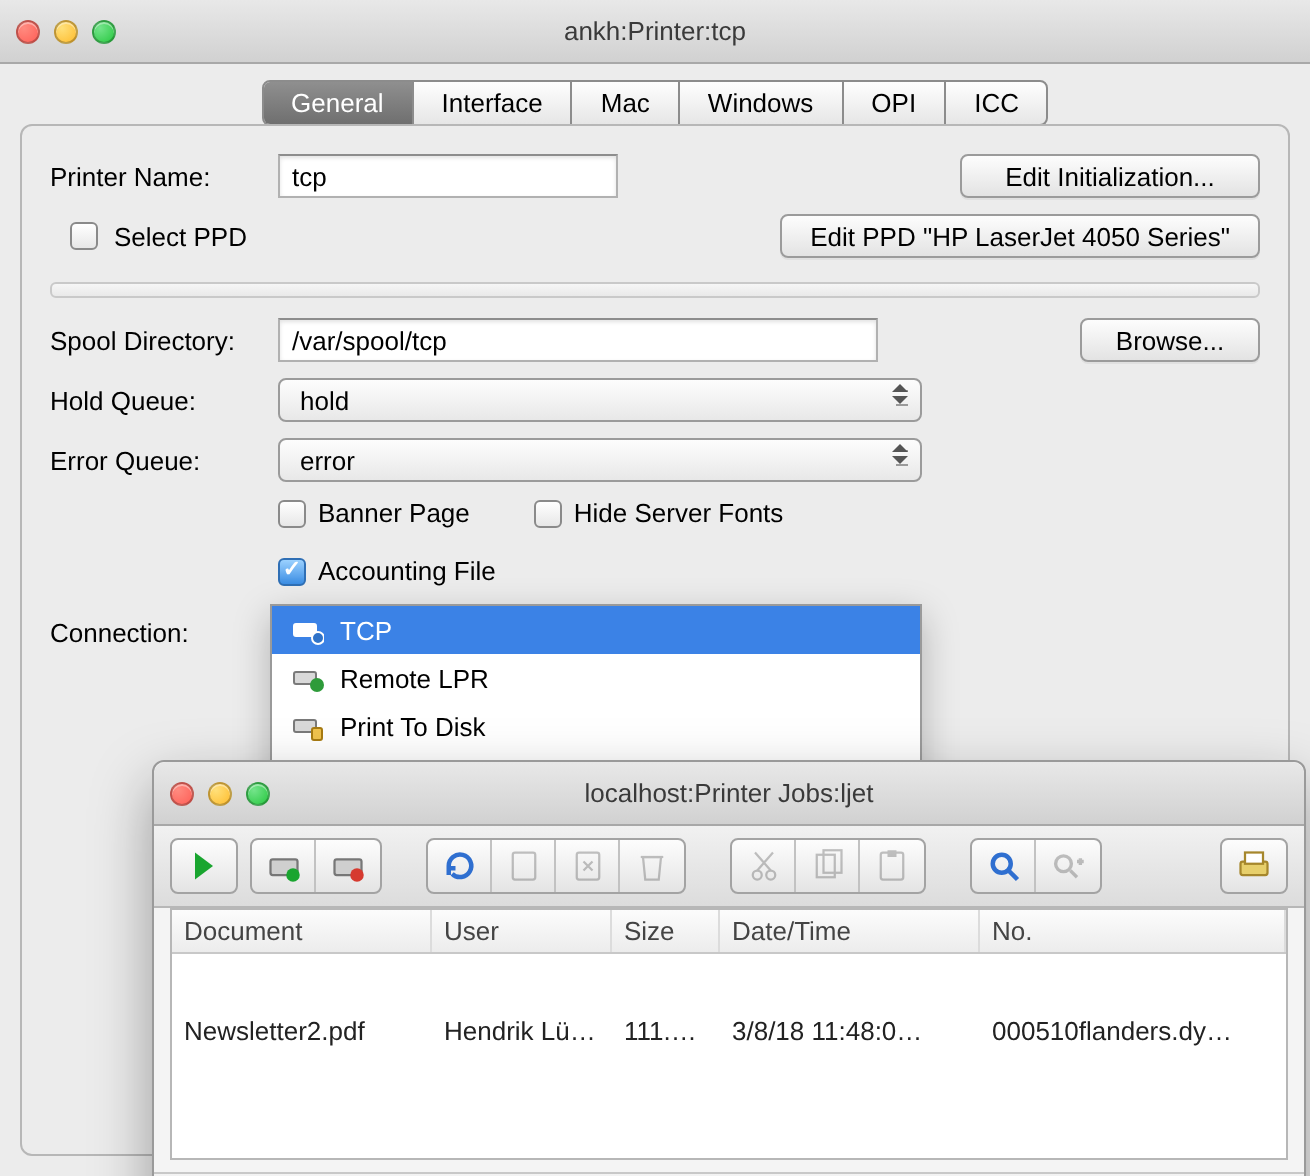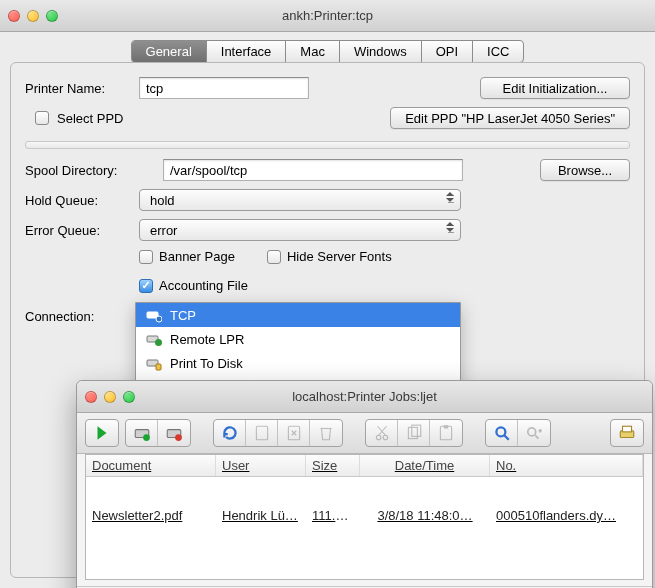--- a/index.html
+++ b/index.html
@@ -57,27 +57,27 @@
 
 .jobwin { position: absolute; left: 76px; top: 380px; width: 577px; background:#f4f4f4; border:1px solid #9a9a9a; border-radius:6px; box-shadow: 0 12px 30px rgba(0,0,0,.35); z-index: 30; overflow:hidden; }
 .toolbar { background: linear-gradient(#f1f1f1,#dcdcdc); border-bottom:1px solid #b7b7b7; padding:6px 8px; display:flex; gap:6px; align-items:center; }
 .tbgrp { display:flex; border:1px solid #a3a3a3; border-radius:4px; overflow:hidden; background:linear-gradient(#fdfdfd,#e4e4e4); }
 .tbbtn { width:32px; height:26px; display:flex; align-items:center; justify-content:center; border-right:1px solid #c2c2c2; }
 .tbbtn:last-child { border-right:none; }
 .tbbtn svg { width:18px; height:18px; }
 .tbsingle { border:1px solid #a3a3a3; border-radius:4px; background:linear-gradient(#fdfdfd,#e4e4e4); }
 .tbbtn.dim svg { opacity:.35; }
 
-.jobtable { background:#fff; border:1px solid #b7b7b7; margin:0 8px;text-decoration:underline; }
+.jobtable { background:#fff; border:1px solid #b7b7b7; margin:0 8px; }
 .jthead { display:flex; background:linear-gradient(#fcfcfc,#ececec); border-bottom:1px solid #c8c8c8; font-size:11px; color:#444; }
 .jth { padding:3px 6px; border-right:1px solid #dcdcdc; overflow:hidden; white-space:nowrap; }
 .jtr { display:flex; font-size:12px; color:#222; }
 .jtc { padding:3px 6px; overflow:hidden; white-space:nowrap; text-overflow:ellipsis; }
 
-.jtcol-doc { width:130px; } .jtcol-user { width:90px; } .jtcol-size { width:54px; } .jtcol-dt { width:130px;text-align:center; } .jtcol-no { flex:1; }
+.jtcol-doc { width:130px; } .jtcol-user { width:90px; } .jtcol-size { width:54px; } .jtcol-dt { width:130px; } .jtcol-no { flex:1; }
 .jtbody { height:74px;margin-top:28px; }
 
 .status { background:linear-gradient(#f3f3f3,#e3e3e3); border-top:1px solid #c8c8c8; padding:4px 8px; font-size:12px; color:#333; margin-top:6px; }
 </style>
 </head>
 <body>
 
 <div class="titlebar">
   <div class="traffic">
     <div class="tl red"></div>
@@ -112,21 +112,21 @@
     <span class="cb"></span>
     <span>Select PPD</span>
     <div style="flex:1"></div>
     <button class="btn" style="min-width:226px;">Edit PPD "HP LaserJet 4050 Series"</button>
   </div>
 
   <div class="groove"></div>
 
   <div class="row">
     <div class="row-label">Spool Directory:</div>
-    <input type="text" style="width: 300px; margin-left: 24px;" value="/var/spool/tcp">
+    <input type="text" style="width: 300px;" value="/var/spool/tcp">
     <div style="flex:1"></div>
     <button class="btn" style="width:90px;">Browse...</button>
   </div>
 
   <div class="row">
     <div class="row-label">Hold Queue:</div>
     <div class="selectbox" style="width:322px;">
       <select><option>hold</option></select>
       <div class="arrows">
           <div class="arrow-up"></div>

